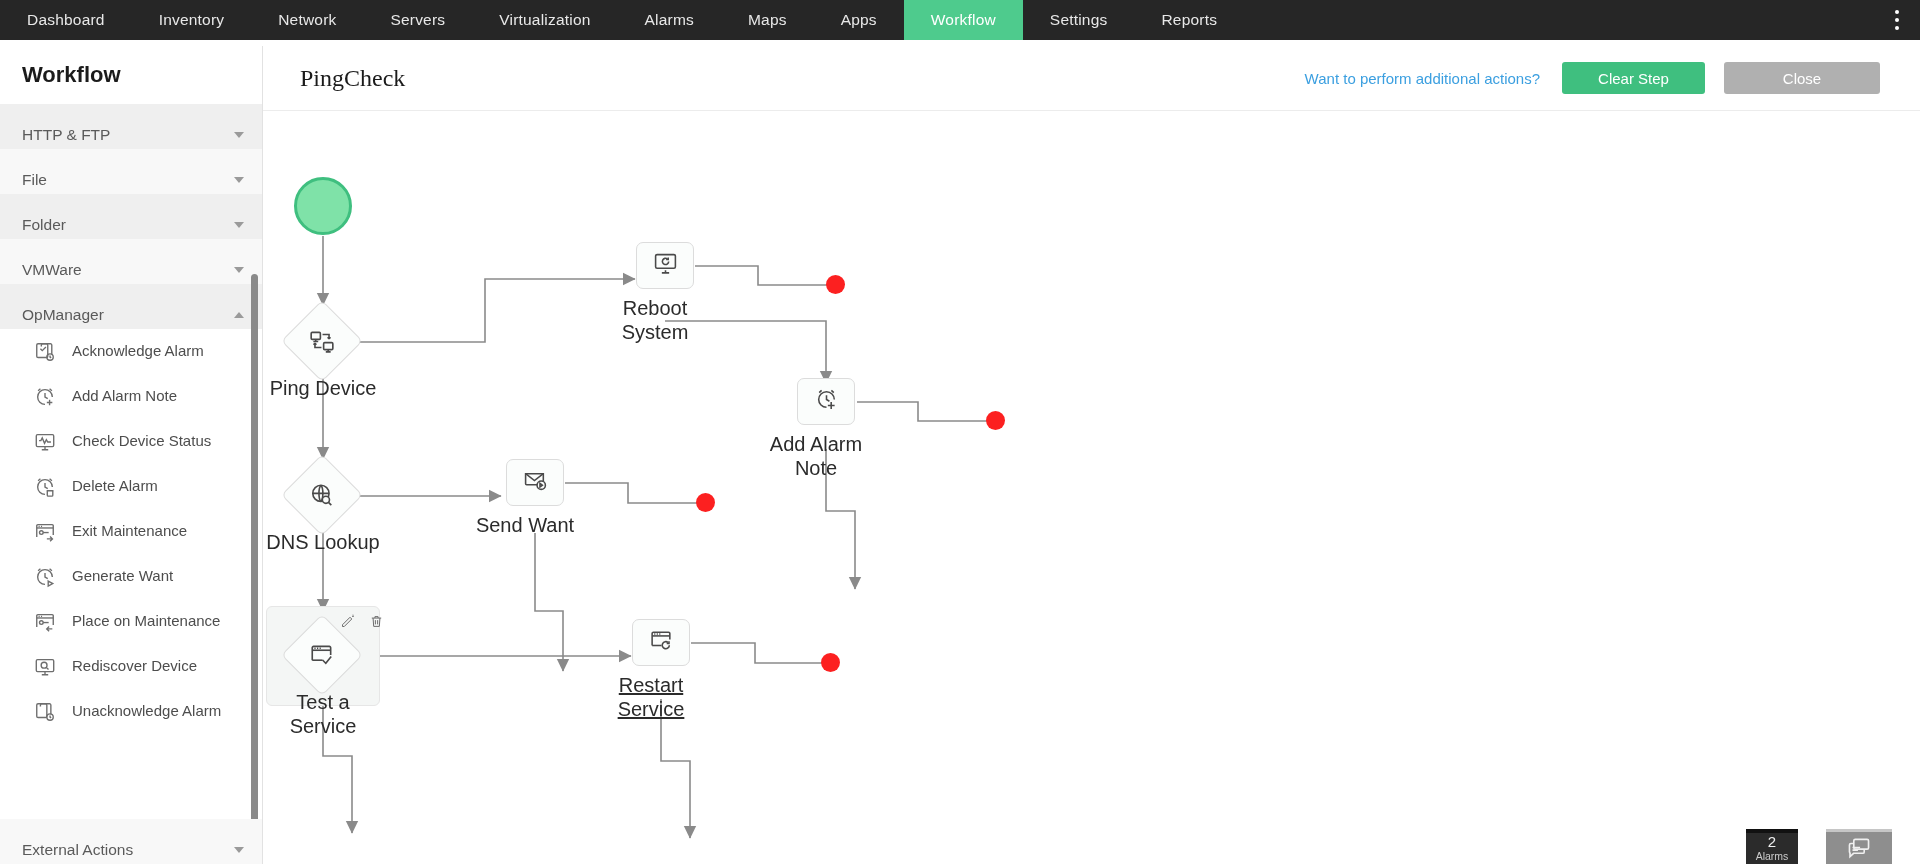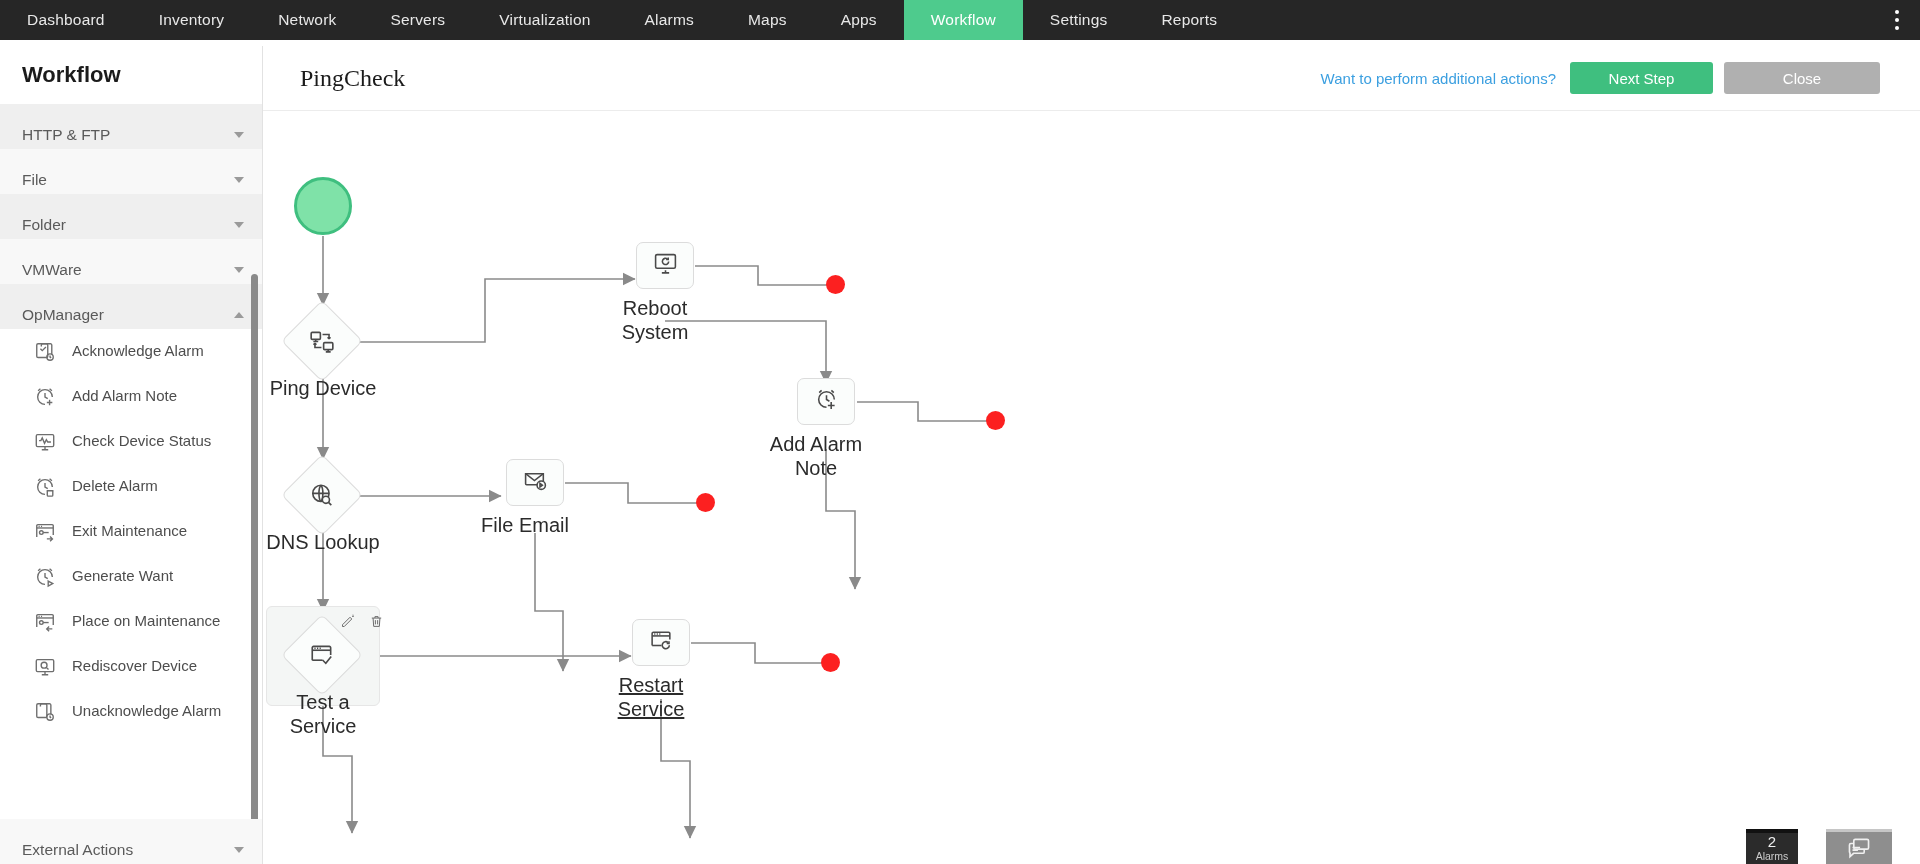--- a/index.html
+++ b/index.html
@@ -86,21 +86,21 @@
   }
 
   
   .main {
     position: absolute; top: 46px; left: 263px;
     width: 1657px; height: 818px; background: #ffffff;
   }
   .main-header {
     position: relative; height: 65px;
     border-bottom: 1px solid #ececec;
-    display: flex; align-items: center; padding: 0 40px 0 37px;
+    display: flex; align-items: center; padding: 0 40px 0 37px; gap: 8px;
   }
   .page-title { font-size: 24px; font-family: "Liberation Serif", serif; color: #1b1b1b; }
   .hdr-spacer { flex: 1; }
   .hint-link {
     font-size: 15px; color: #3b9fe0; cursor: pointer; margin-right: 14px; white-space: nowrap;
   }
   .btn {
     height: 32px; min-width: 143px; border: none; border-radius: 3px;
     font-size: 15px; color: #ffffff; cursor: pointer;
     font-family: "Liberation Sans", sans-serif;
@@ -345,21 +345,21 @@
     </div>
   </div>
 </div>
 
 <div class="main">
 
   <div class="main-header">
     <div class="page-title">PingCheck</div>
     <div class="hdr-spacer"></div>
     <div class="hint-link">Want to perform additional actions?</div>
-    <button class="btn primary">Next Step</button>
+    <button class="btn primary">Clear Step</button>
     <button class="btn muted">Close</button>
   </div>
 
   <div class="canvas">
 
     <svg class="links">
       <defs>
         <marker id="ah" markerWidth="9" markerHeight="9" refX="7.6" refY="4.5" orient="auto">
           <path d="M0,0.6 L8,4.5 L0,8.4 z" fill="#8a8a8a"></path>
         </marker>
@@ -457,21 +457,21 @@
           <span>
             <svg viewBox="0 0 24 24" width="25" height="25" fill="none" stroke="currentColor" stroke-width="1.5">
               <path d="M2.5 5.5h17v9.5a1 1 0 01-1 1H3.5a1 1 0 01-1-1z"></path>
               <path d="M2.5 5.5l8.5 6.5 8.5-6.5"></path>
               <circle cx="17.5" cy="16.5" r="4" fill="#fbfdfc"></circle>
                 <path d="M16.3 14.8l2.3 1.7-2.3 1.7z"></path>
             </svg>
           </span>
         </div>
       </div>
-      <div class="nlabel" style="left:-60px; top:30px; width:100px;">File Email</div>
+      <div class="nlabel" style="left:-60px; top:30px; width:100px;">Send Want</div>
     </div>
     <div class="end-dot" style="left:433px; top:382px;"></div>
 
     <div class="node" style="left:563px; top:291px;">
       <div class="shell" style="left:-29px; top:-24px;">
         <div class="sq">
           <span>
             <svg viewBox="0 0 24 24" width="25" height="25" fill="none" stroke="currentColor" stroke-width="1.5">
               <path d="M19.5 12a7.5 7.5 0 10-7.5 7.5"></path>
                 <path d="M12 7.8V12l2.8 1.7"></path>

